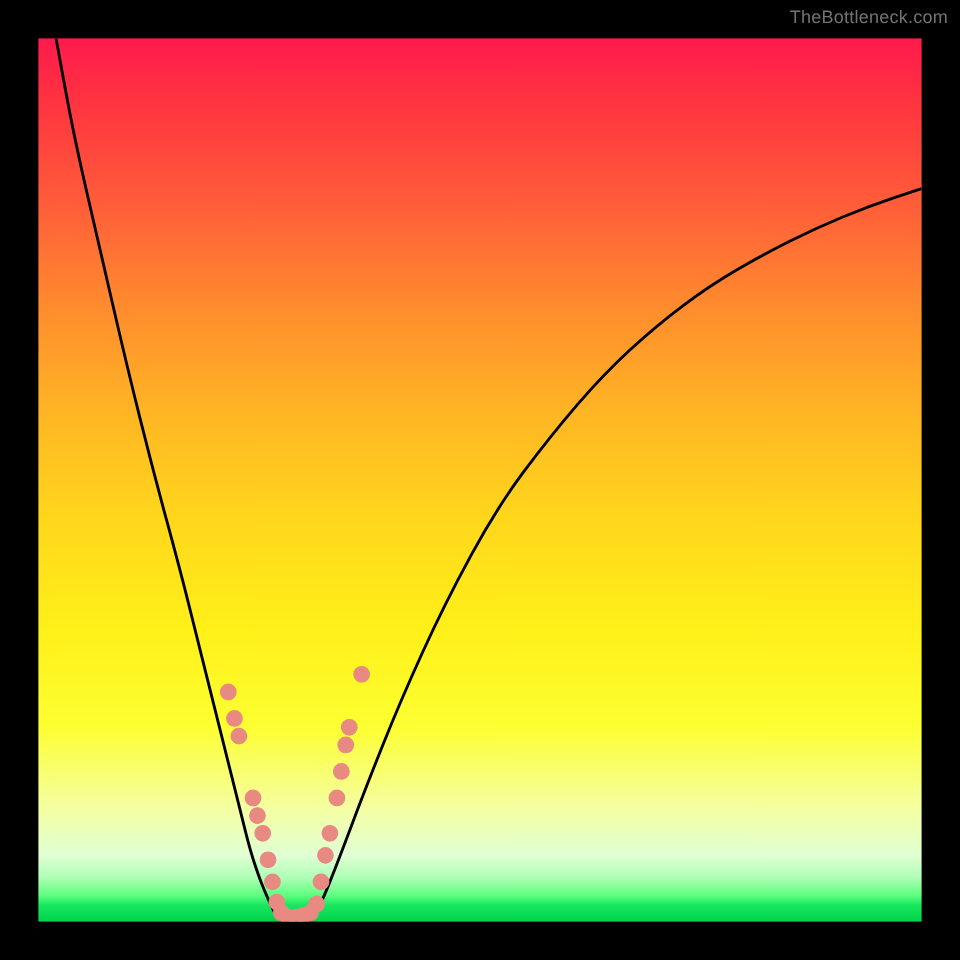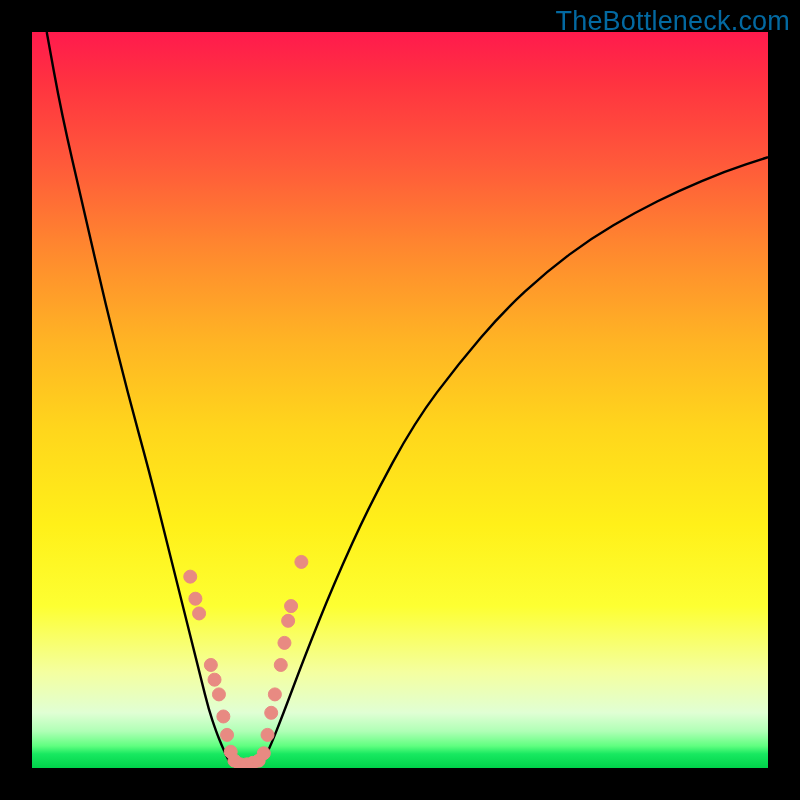--- a/index.html
+++ b/index.html
@@ -39,22 +39,22 @@
       #b0ffb6 95%,
       #60ff80 97%,
       #18e860 98.1%,
       #00d24a 100%
     );
   }
   .watermark {
     position: absolute;
     top: 6px;
     right: 10px;
-    color: #0369a1;
-    font-size: 27px;
+    color: #737373;
+    font-size: 15px;
     font-weight: 500;
     letter-spacing: 0.2px;
   }
   svg.curve {
     position: absolute;
     left: 0;
     top: 0;
     width: 736px;
     height: 736px;
   }

